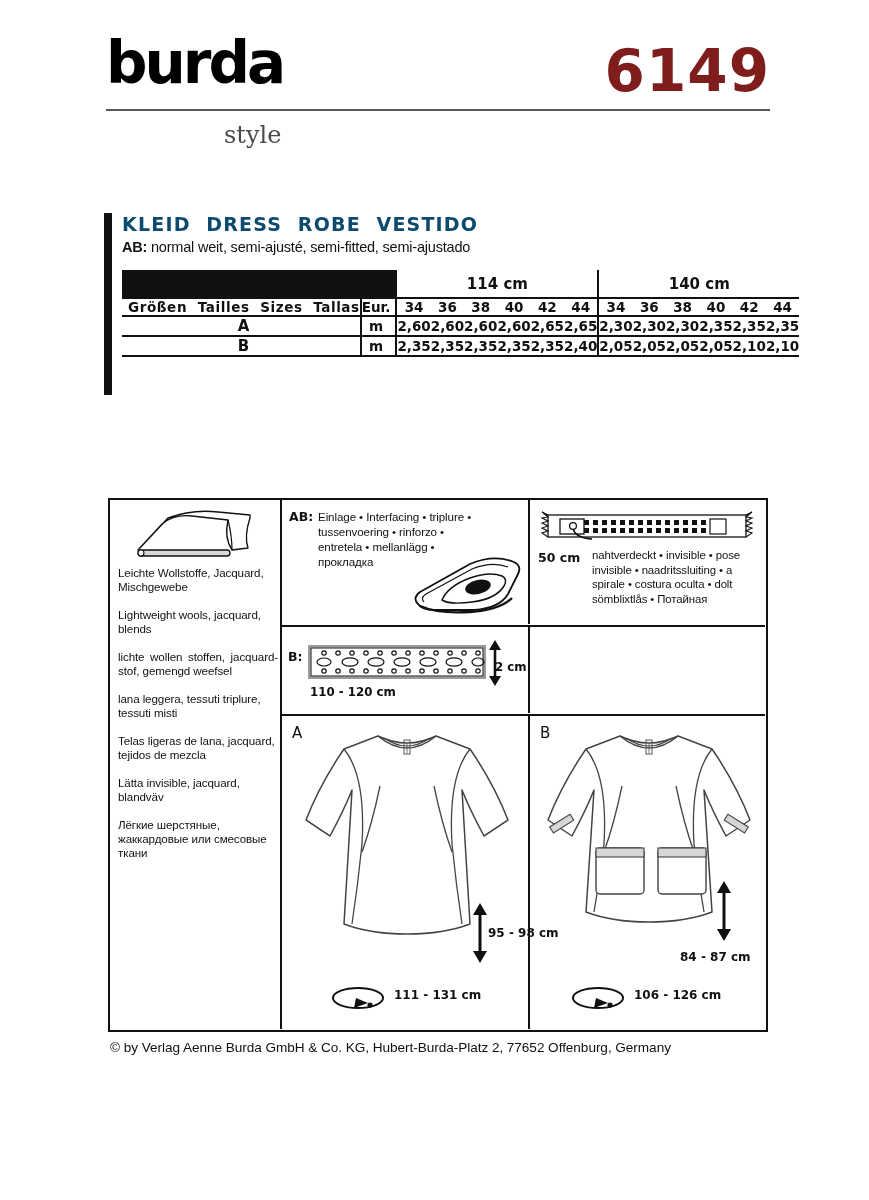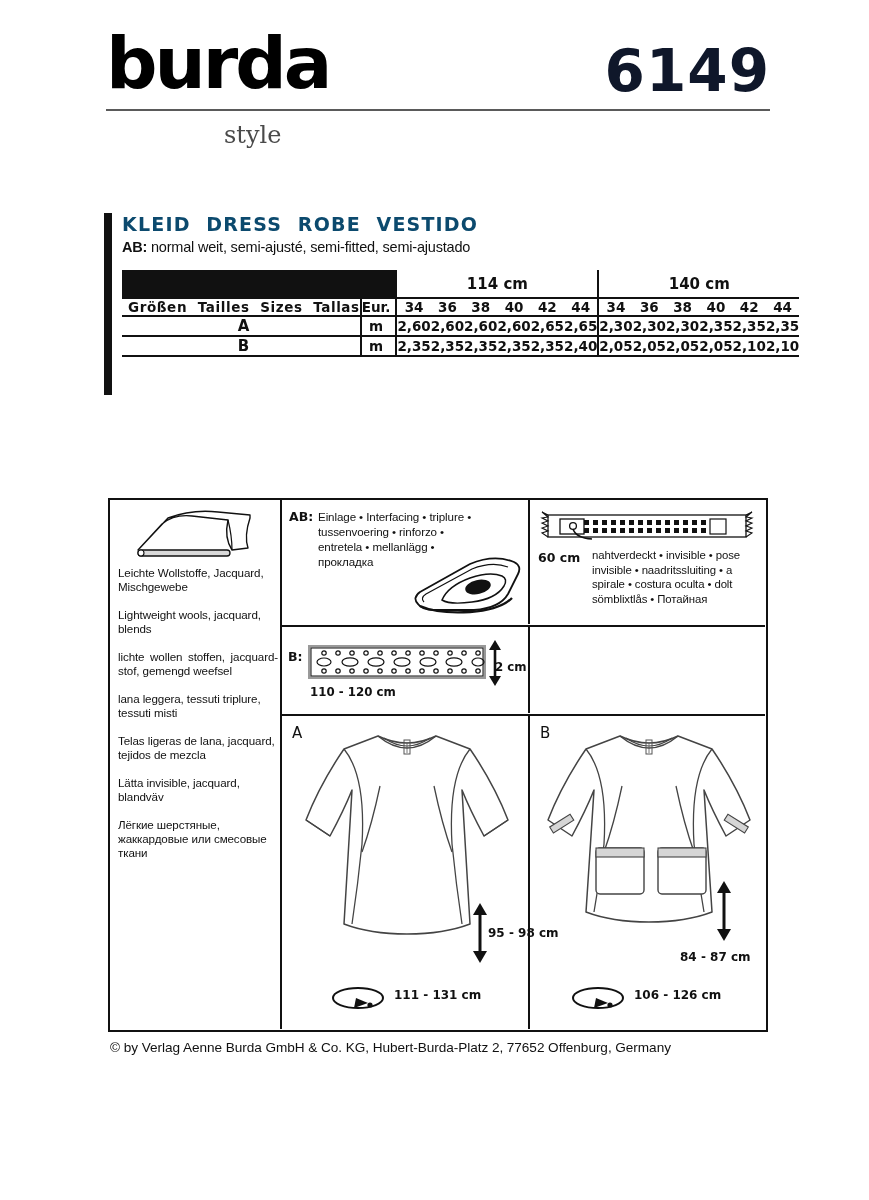--- a/index.html
+++ b/index.html
@@ -9,36 +9,36 @@
     color:#111;
     -webkit-font-smoothing:antialiased;
   }
   .page{position:absolute;left:0;top:0;width:869px;height:1200px;}
 
   
   .header{position:absolute;left:100px;top:30px;width:670px;height:100px;}
   .logo{position:absolute;left:6px;top:2px;}
   .logo-burda{
     font-family:"DejaVu Sans", sans-serif;
-    font-size:72px;font-weight:700;letter-spacing:-3px;
+    font-size:58px;font-weight:700;letter-spacing:-3px;
     color:#000;line-height:62px;
   }
   .logo-style{
     position:absolute;left:118px;top:48px;
     font-family:"DejaVu Serif", serif;
     font-size:24px;font-style:normal;font-weight:400;
     color:#4a4a4a;letter-spacing:0px;margin-top:41px;
   }
   .header-rule{
     position:absolute;left:6px;top:79px;width:664px;height:2px;background:#5a5a5a;
   }
   .patternno{
     position:absolute;right:0px;top:10px;
     font-family:"DejaVu Sans", sans-serif;
-    font-size:58px;font-weight:700;letter-spacing:1px;color:#0f172a;line-height:62px;
+    font-size:58px;font-weight:700;letter-spacing:1px;color:#7f1d1d;line-height:62px;
   }
 
   
   .titleblock{position:absolute;left:104px;top:213px;width:520px;}
   .leftbar{position:absolute;left:104px;top:213px;width:8px;height:182px;background:#111;}
   .title-main{
     margin-left:18px;
     font-family:"DejaVu Sans", sans-serif;
     font-size:19px;font-weight:700;letter-spacing:1.2px;color:#0c4a6e;
     white-space:pre;
@@ -340,21 +340,21 @@
                   <rect x="154" y="20" width="5" height="5"></rect>
                 <rect x="163" y="12" width="5" height="5"></rect>
                   <rect x="163" y="20" width="5" height="5"></rect>
               </g>
               <rect x="172" y="11" width="16" height="15" fill="#ffffff" stroke="#111" stroke-width="1.2"></rect>
               <rect x="22" y="11" width="24" height="15" fill="#ffffff" stroke="#111" stroke-width="1.3"></rect>
               <circle cx="35" cy="18" r="3.4" fill="#ffffff" stroke="#111" stroke-width="1.3"></circle>
               <path d="M35 21 Q38 30 54 31" fill="none" stroke="#111" stroke-width="1.6"></path>
             </svg>
           </div>
-          <div class="zip-cm">60 cm</div>
+          <div class="zip-cm">50 cm</div>
           <div class="zip-text">nahtverdeckt • invisible • pose invisible • naadritssluiting • a spirale • costura oculta • dolt sömblixtlås • Потайная</div>
         </div>
       </div>
 
       <div class="row-band">
 
         <div class="cell-band">
           <div class="b-tag">B:</div>
           <div style="position:absolute;left:26px;top:18px;">
             <svg viewBox="0 0 178 34" width="178" height="34">

